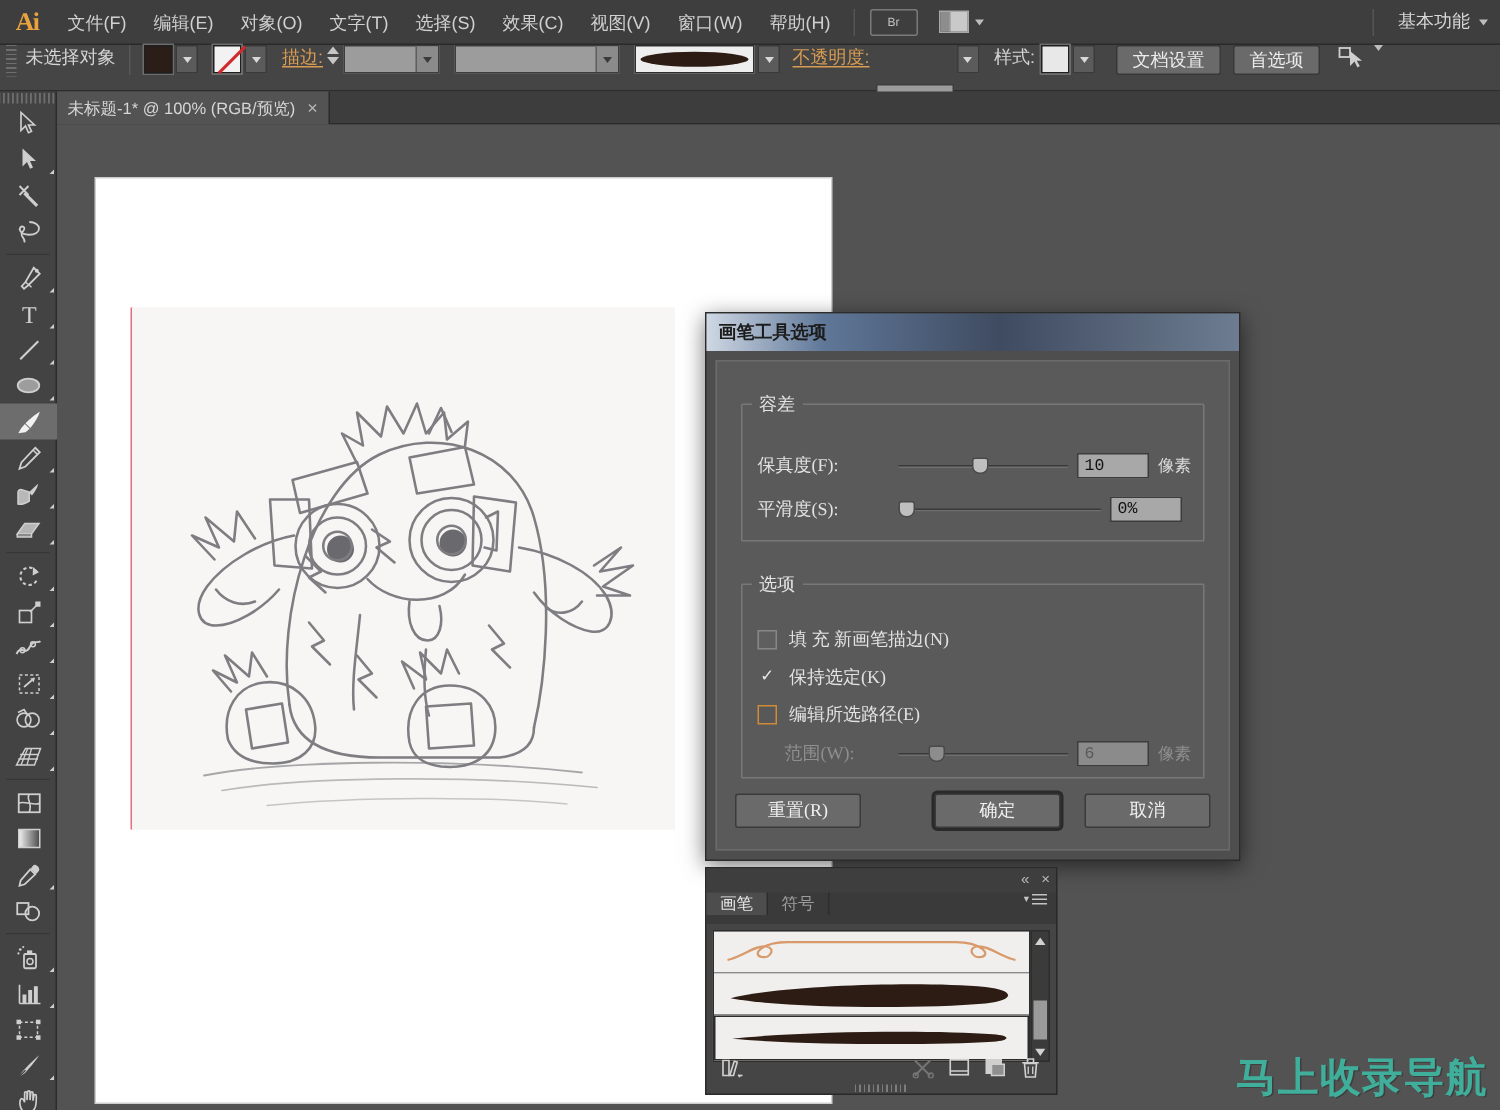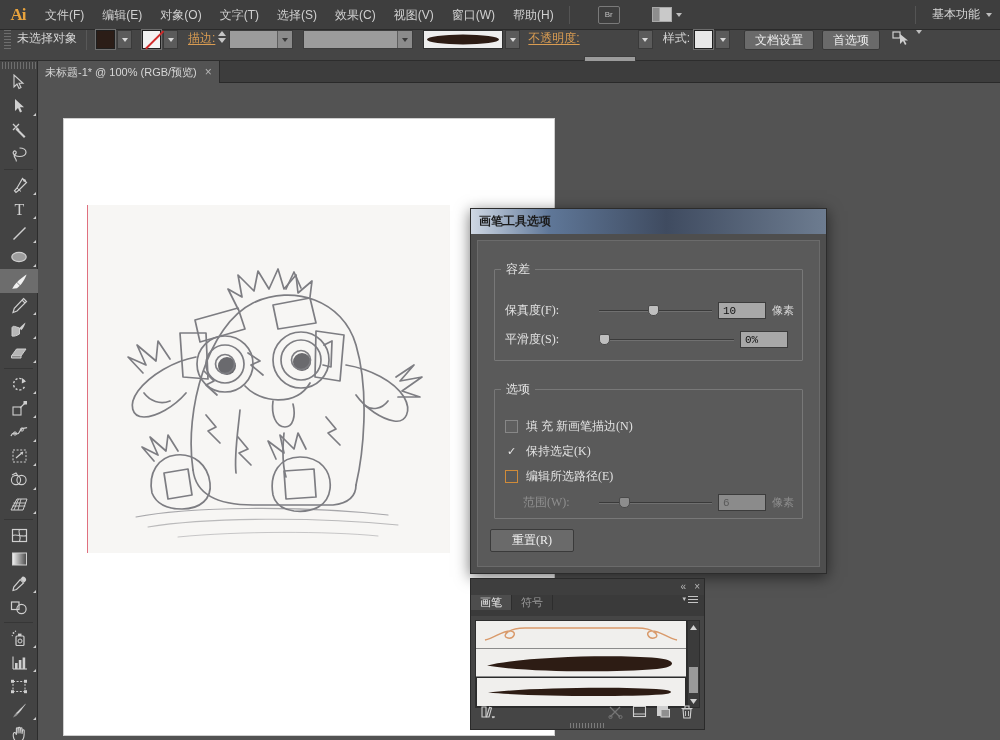--- a/index.html
+++ b/index.html
@@ -21,23 +21,23 @@
     width: 36px; height: 30px; display: flex; align-items: center;
     justify-content: center; font-weight: bold; font-size: 17px;
     color: #e8a33d; font-family: "Liberation Serif", serif; letter-spacing: -1px;
   }
   .menu-item {
     padding: 0 9px; height: 30px; line-height: 30px; font-size: 12px;
     color: #d0d0d0; cursor: default; white-space: nowrap;
   }
   .mb-sep { width: 1px; height: 18px; background: #545454; margin: 0 6px; }
   .mb-icon {
-    width: 22px; height: 18px; border: 1px solid #7a7a7a; border-radius: 2px;
+    width: 32px; height: 18px; border: 1px solid #7a7a7a; border-radius: 2px;
     display: flex; align-items: center; justify-content: center;
-    font-size: 8px; color: #c0c0c0; margin: 0 22px;
+    font-size: 8px; color: #c0c0c0; margin: 0 4px;
   }
   .mb-icon2 {
     width: 20px; height: 15px; border: 1px solid #a8a8a8;
     display: flex; margin-left: 10px;
   }
   .mb-icon2 i { display: block; border-right: 1px solid #a8a8a8; }
   .mb-icon2 .c1 { width: 7px; background: #8d8d8d; }
   .mb-icon2 .c2 { width: 11px; background: #c9c9c9; border-right: none; }
   .caret { width: 0; height: 0; border-left: 3.5px solid transparent;
            border-right: 3.5px solid transparent; border-top: 4px solid #bdbdbd;
@@ -725,20 +725,24 @@
             <div class="knob" style="left:18%"></div>
           </div>
           <div class="dlg-input dim">6</div>
           <div class="unit dim">像素</div>
         </div>
       </fieldset>
 
       <div style="position:absolute; left:12px; bottom:14px;">
         <div class="dlg-btn">重置(R)</div>
       </div>
+      <div style="position:absolute; right:12px; bottom:14px; display:flex; gap:16px;">
+        <div class="dlg-btn default">确定</div>
+        <div class="dlg-btn">取消</div>
+      </div>
     </div>
   </div>
 
   <div class="panel">
     <div class="panel-top">
       <div class="ico-btn">«</div>
       <div class="ico-btn">×</div>
     </div>
     <div class="panel-tabs">
       <div class="ptab active">画笔</div>
@@ -818,14 +822,15 @@
         <svg width="14" height="14" viewBox="0 0 14 14">
             <path d="M3 4 L11 4 L10.2 13 L3.8 13 Z" fill="none" stroke="currentColor" stroke-width="1.1"></path>
             <path d="M1.5 3.5 L12.5 3.5 M5 1 L9 1 L9 3.5 L5 3.5 Z" fill="none" stroke="currentColor" stroke-width="1.1"></path>
             <path d="M5.5 6 L5.5 11 M8.5 6 L8.5 11" stroke="currentColor" stroke-width="0.9"></path>
           </svg>
       </div>
     </div>
     <div class="panel-grip"></div>
   </div>
 
+  <div class="watermark">马上收录导航</div>
 
 </div>
 
 </body></html>

